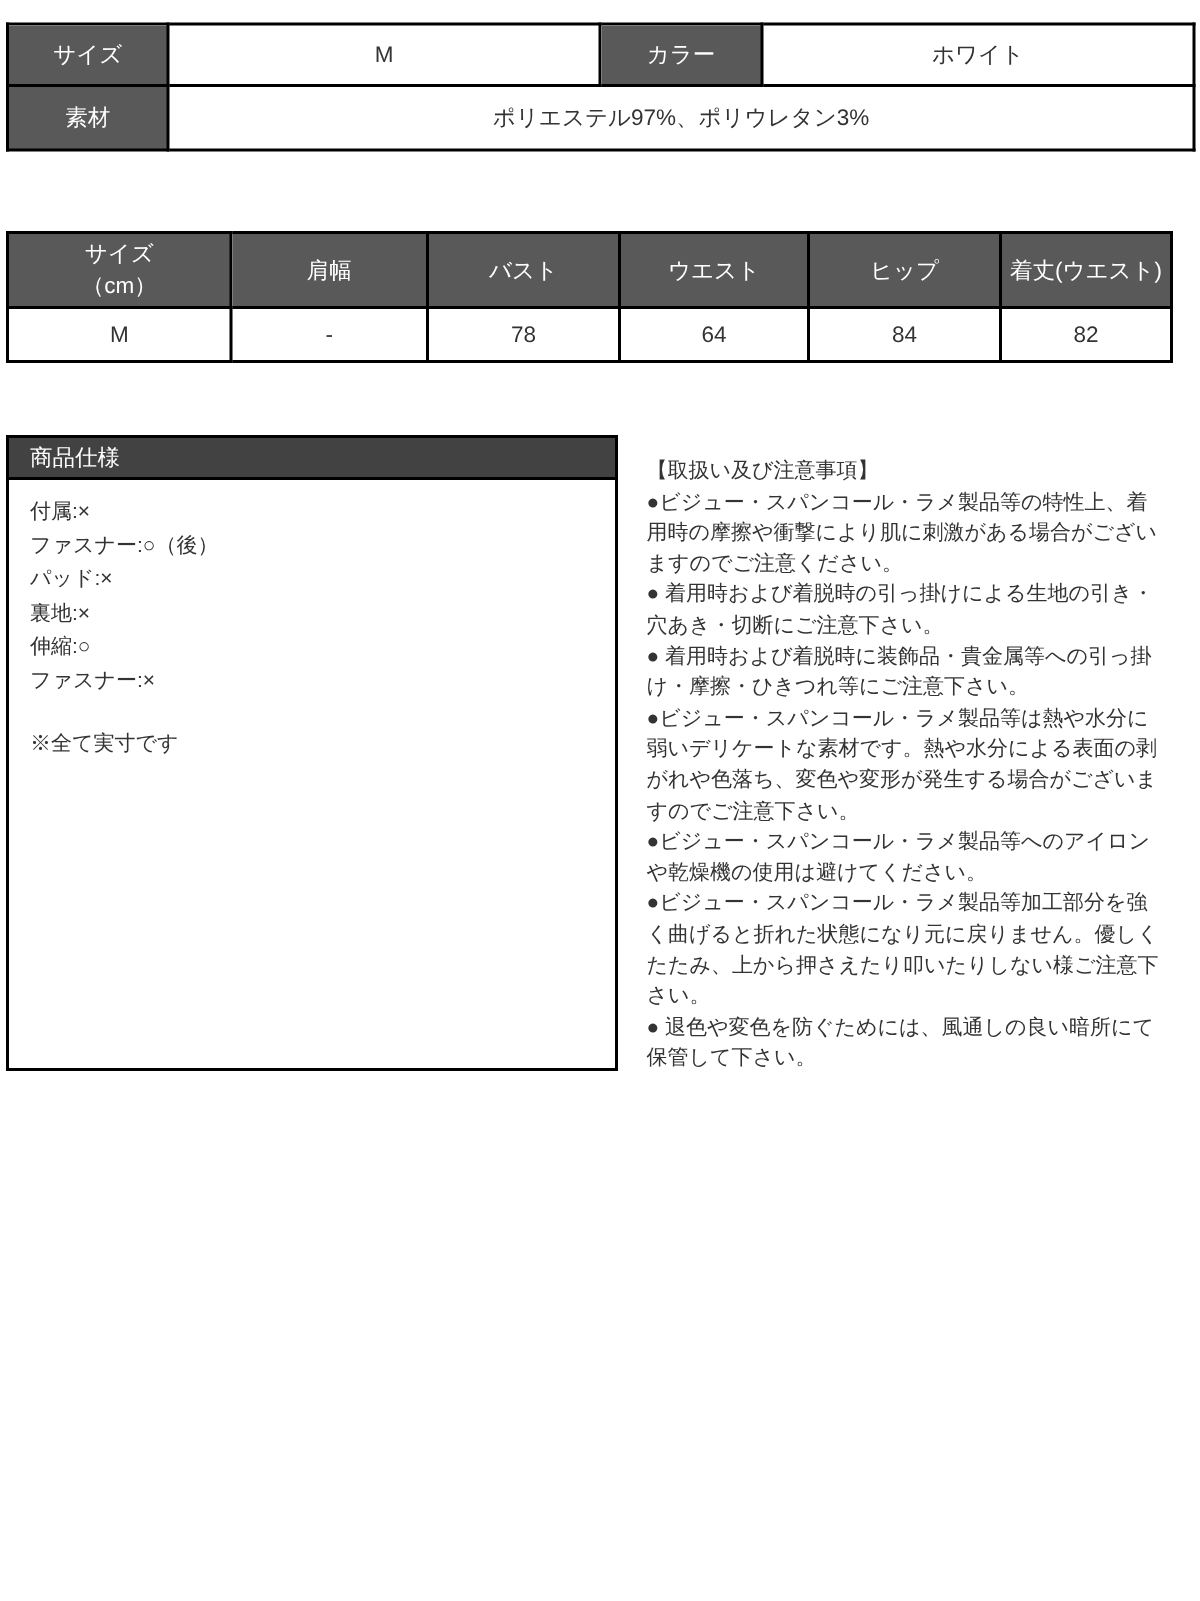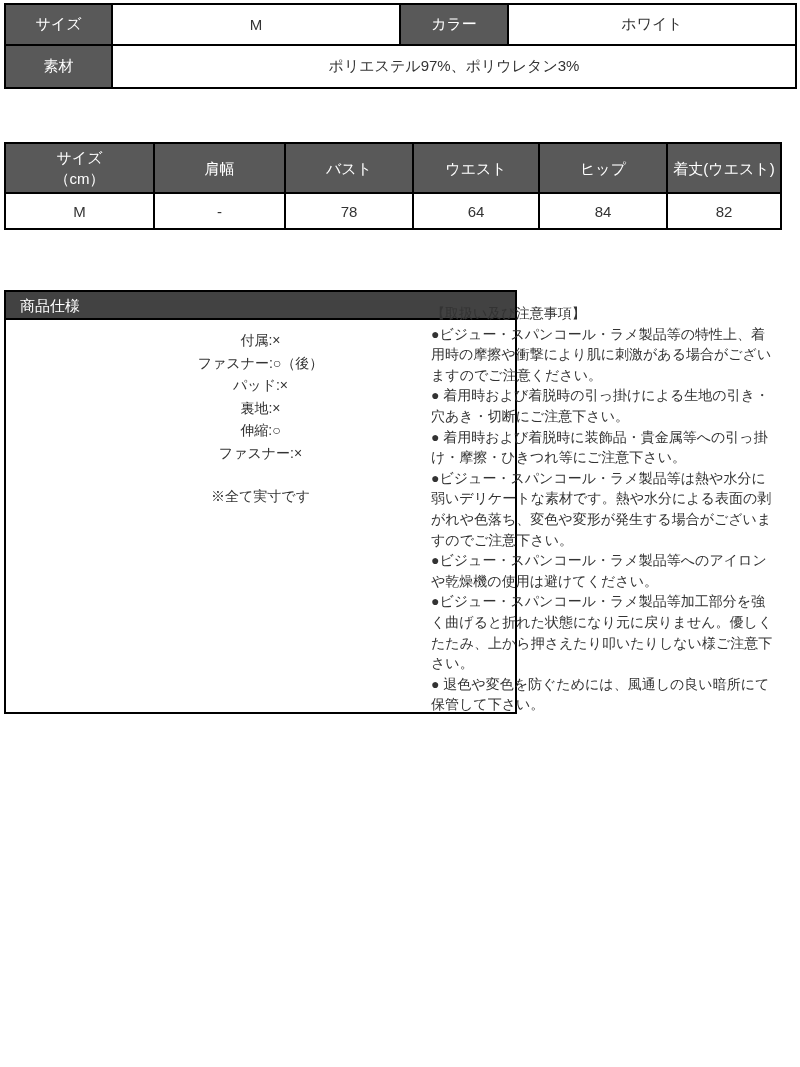--- a/index.html
+++ b/index.html
@@ -9,21 +9,21 @@
     --text-c:#333333;
   }
   *{margin:0;padding:0;box-sizing:border-box;}
   html,body{background:#ffffff;}
   body{
     width:800px;height:1067px;
     position:relative;
     font-family:"Liberation Sans","DejaVu Sans",sans-serif;
     color:var(--text-c);
   }
-  table{border-collapse:collapse;table-layout:fixed;position:absolute;background:#fff;}
+  table{border-collapse:collapse;table-layout:fixed;position:absolute;background:#fff;margin-top:12px;}
   th,td{
     border:2px solid var(--border-c);
     text-align:center;vertical-align:middle;
     font-size:15px;font-weight:normal;
     overflow:hidden;
   }
   th{background:var(--header-bg);color:#ffffff;}
   td{color:var(--text-c);}
 
   
@@ -32,31 +32,31 @@
   .t1 .r2{height:43px;}
 
   
   .t2{left:4px;top:142px;width:776px;}
   .t2 .hrow{height:50px;}
   .t2 .hrow th{white-space:pre-line;line-height:21px;}
   .t2 .drow{height:36px;}
 
   
   .specbox{
-    position:absolute;left:4px;top:290px;width:513px;height:424px;
+    position:absolute;left:4px;top:290px;width:408px;height:424px;
     border:2px solid var(--border-c);background:#fff;
   }
   .spec-header{
     background:var(--spec-header-bg);color:#ffffff;
     height:28px;line-height:28px;
     padding-left:14px;font-size:15px;
     border-bottom:2px solid var(--border-c);
   }
   .spec-body{padding:9px 14px;font-size:14px;}
-  .spec-body p{line-height:22.5px;text-align:center;}
+  .spec-body p{line-height:22.5px;}
   .spec-note{margin-top:22px;font-family:Liberation Mono, monospace;}
 
   
   .precautions{
     position:absolute;left:431px;top:303px;width:346px;
     font-size:14px;line-height:20.6px;color:var(--text-c);
   }
   .precautions p{margin:0;}
 </style>
 </head>

